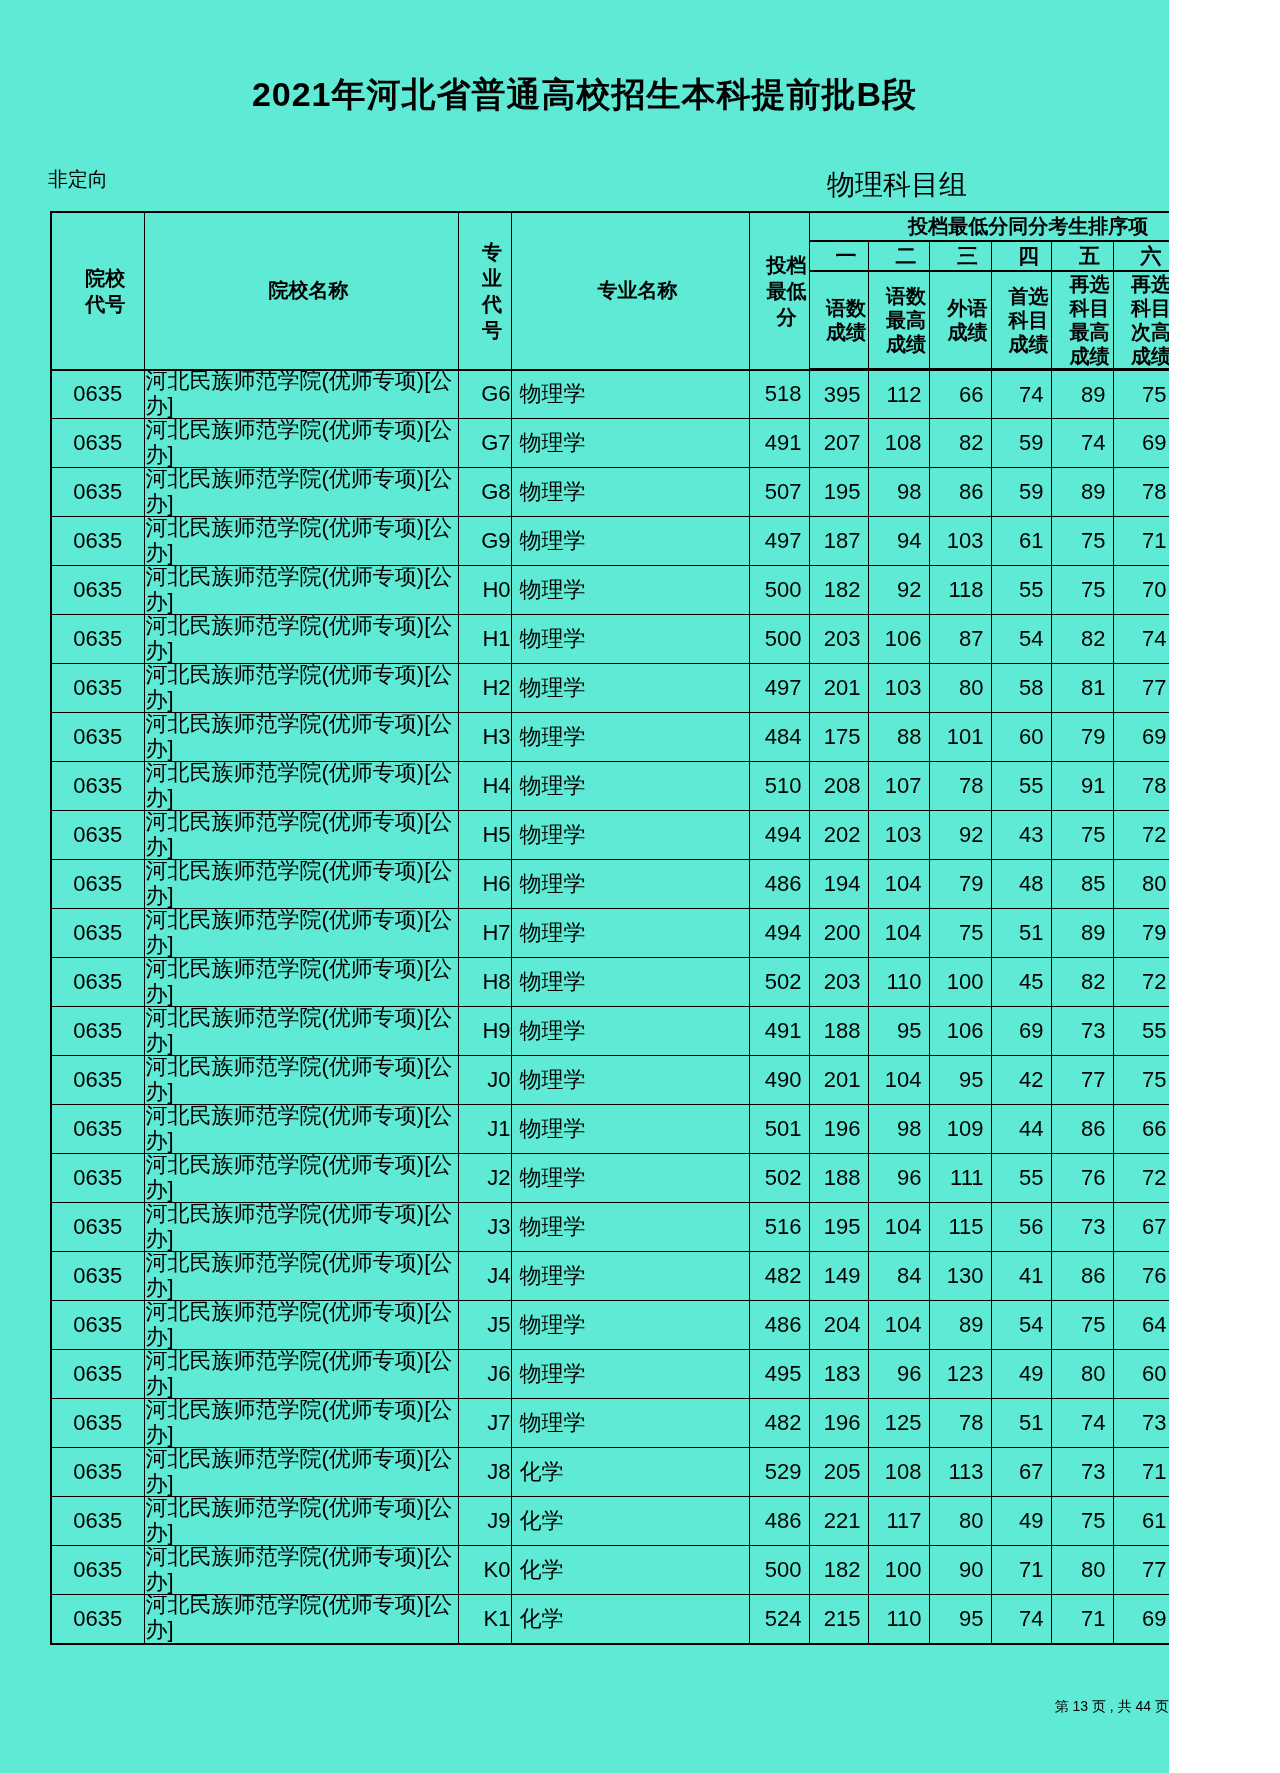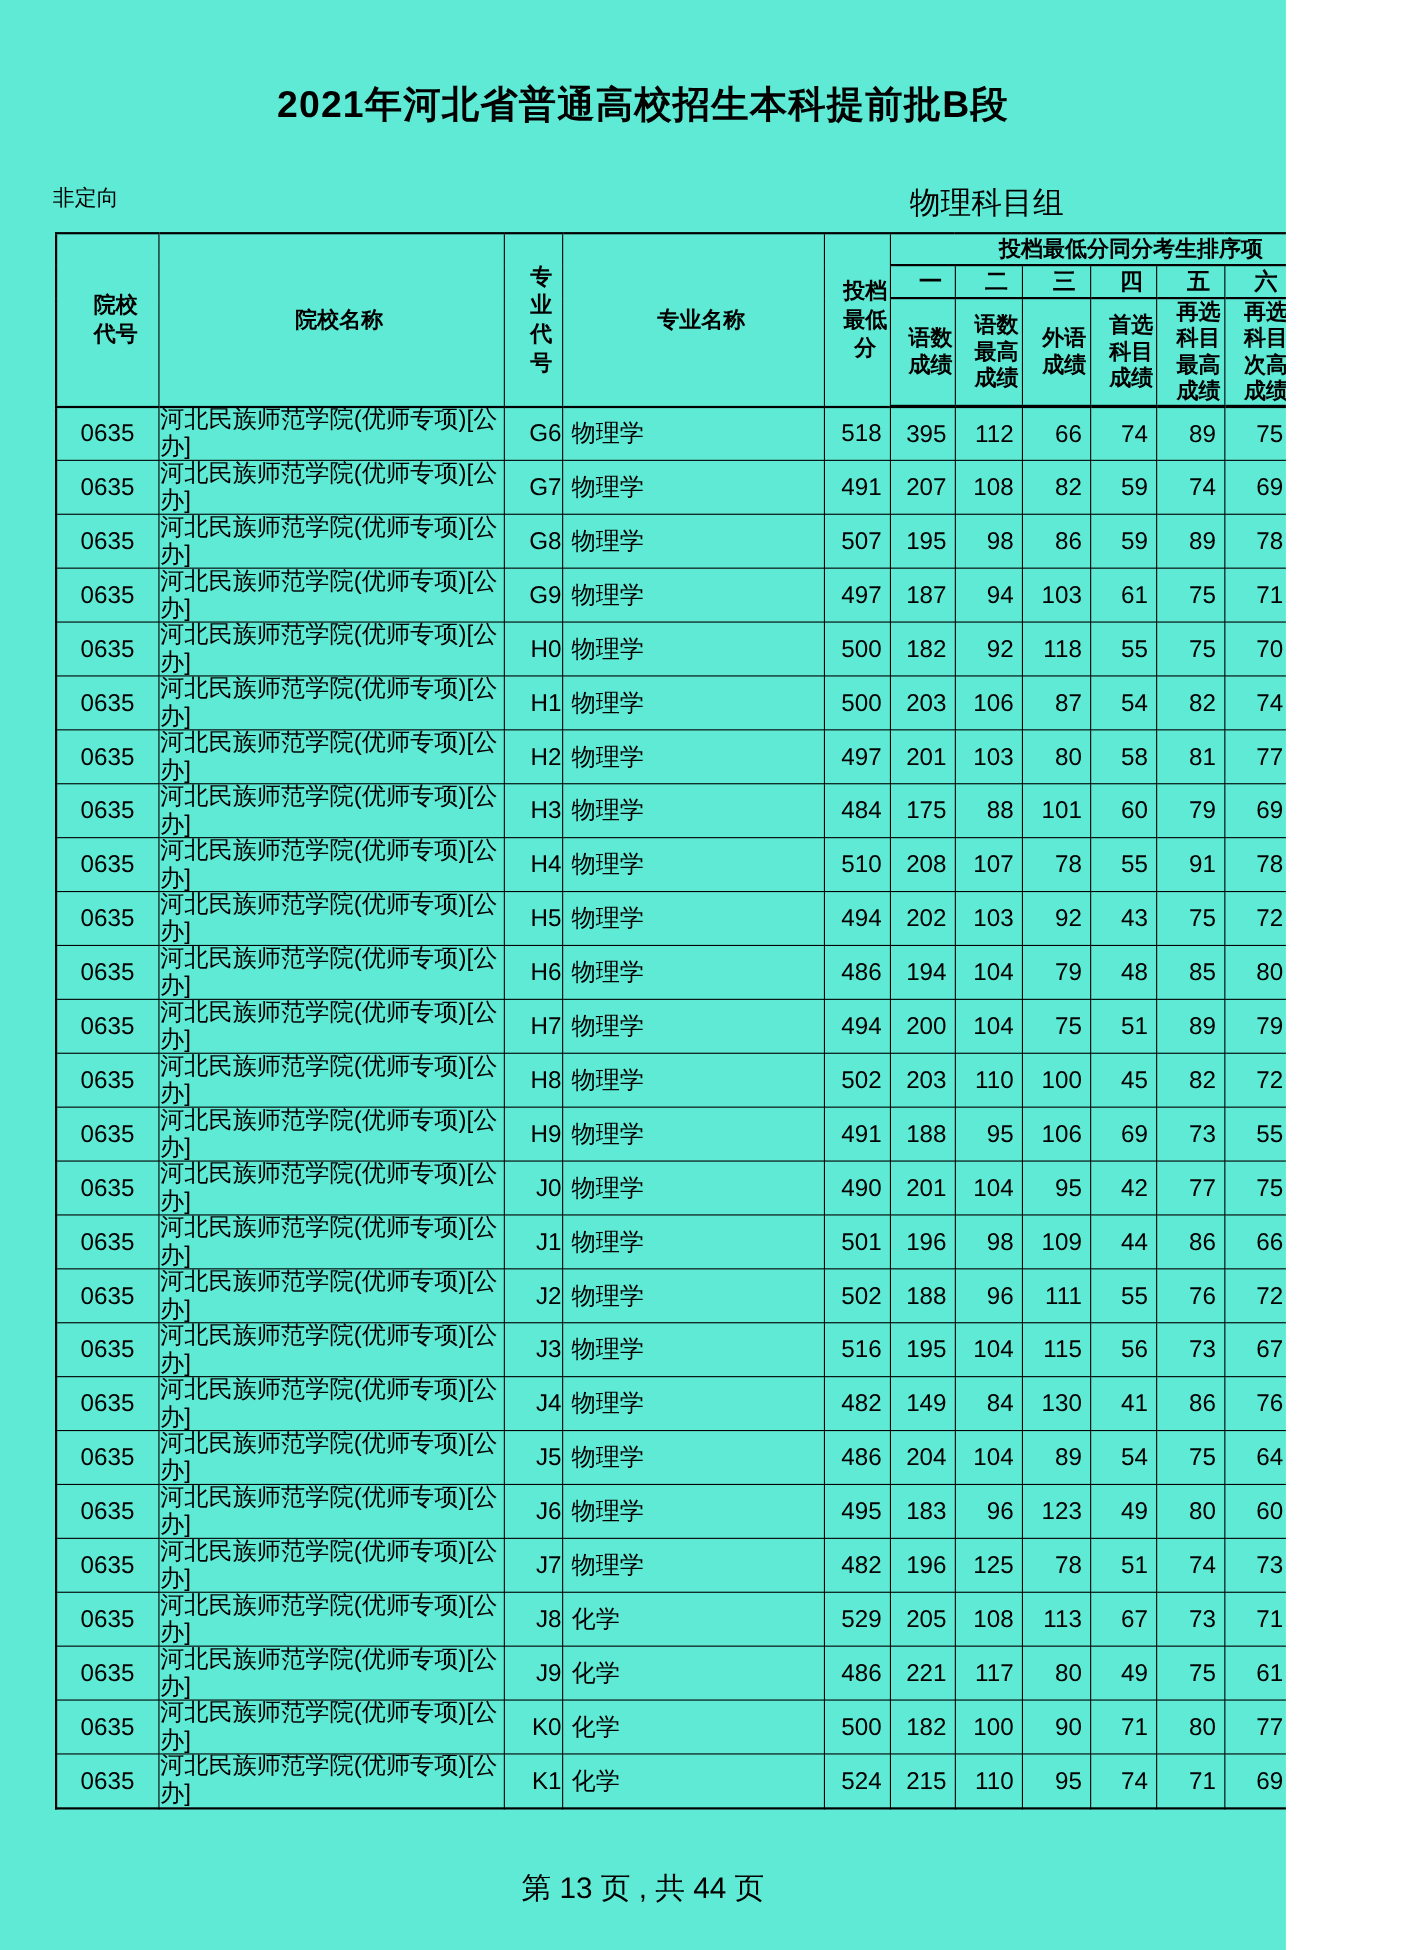--- a/index.html
+++ b/index.html
@@ -66,21 +66,21 @@
   td.c-name .name-wrap {
     line-height:25px; margin-top:-3px;
     word-break:break-all; text-align:left;
     max-height:52px; overflow:hidden;
   }
   td.m-code { text-align:right; }
   td.m-name { text-align:left; padding-left:8px; }
   td.num { text-align:right; padding-right:7px; }
   .footer {
     position:absolute; top:1698px; left:0; width:100%;
-    text-align:center; font-size:27px;
+    text-align:right; font-size:14px;
   }
 </style>
 </head>
 <body>
 
 <div class="page">
 
   <div class="title1">2021年河北省普通高校招生本科提前批B段</div>
 
   <div class="label-left">非定向</div>

